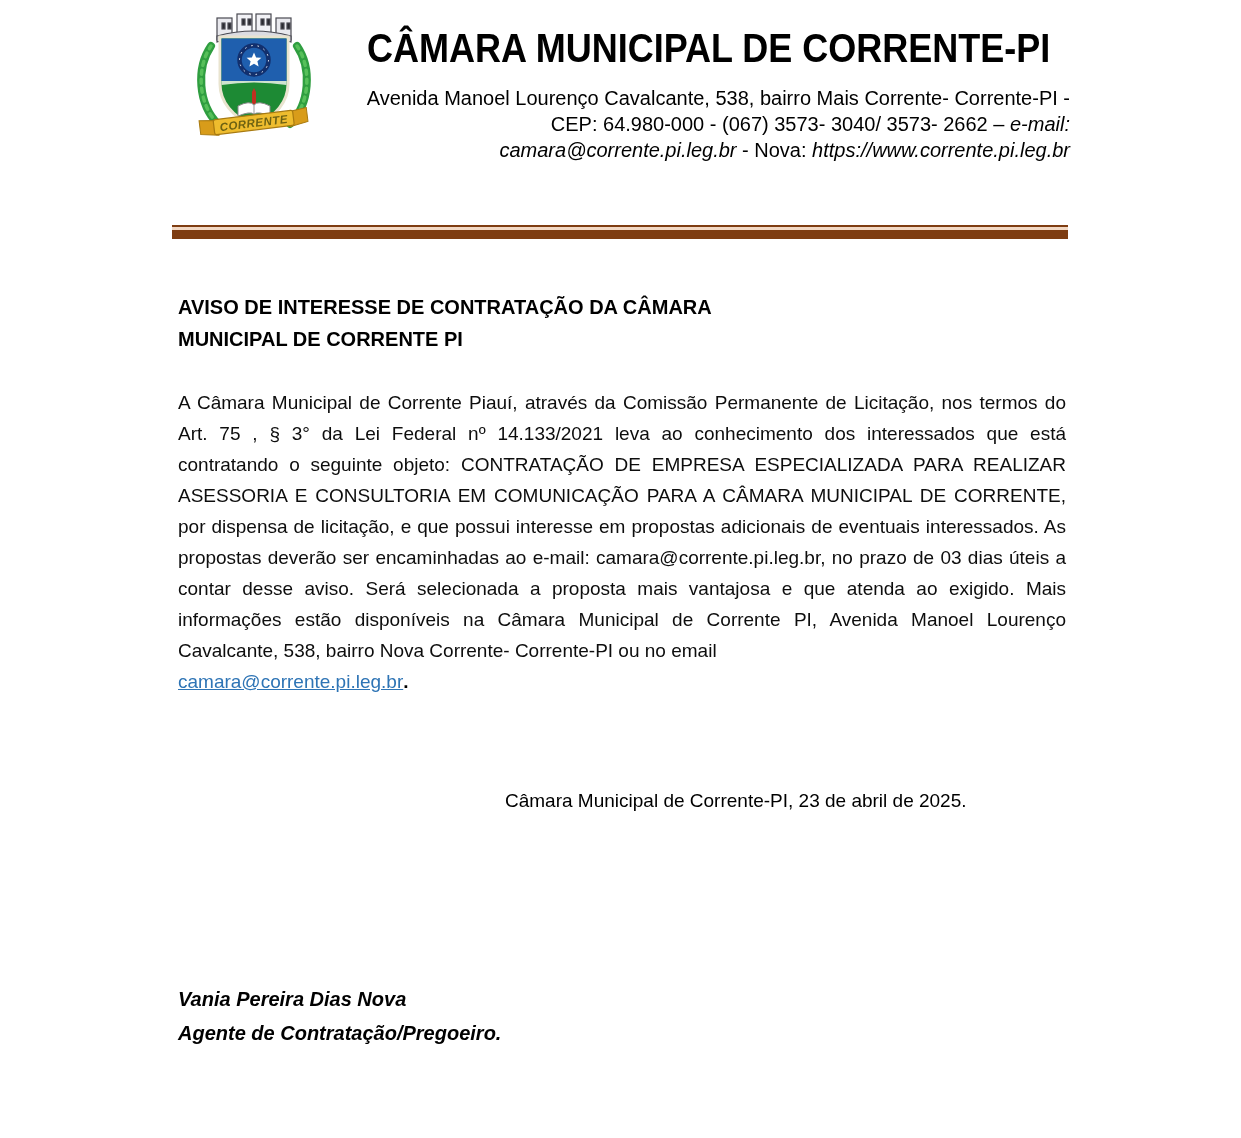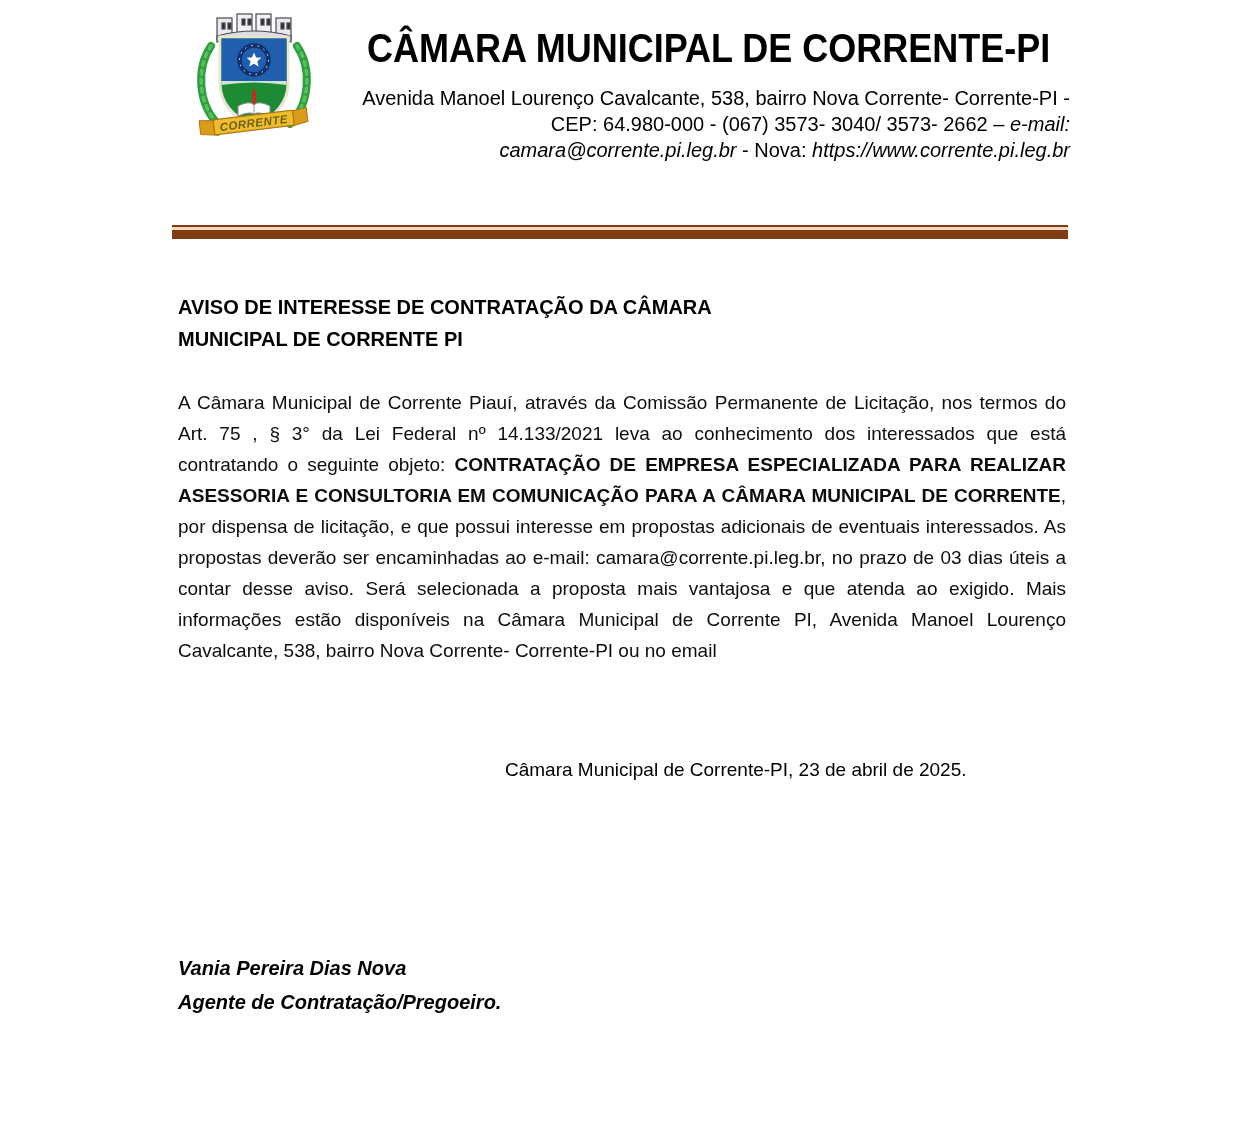--- a/index.html
+++ b/index.html
@@ -54,21 +54,21 @@
     font-weight: 700;
     line-height: 32px;
   }
   .body-par {
     margin-top: 32px;
     font-size: 19px;
     line-height: 31px;
     text-align: justify;
     color: #0d0d0d;
   }
-  .body-par strong { font-weight: 700; }
+  .body-par strong { font-weight: 400; }
   .email-line { font-size: 19px; line-height: 31px; }
   .email-link {
     color: #2e74b5;
     text-decoration: underline;
     cursor: pointer;
   }
   .email-line strong { color: #000; font-weight: 700; }
   .dateline {
     margin-top: 88px;
     padding-left: 327px;
@@ -137,21 +137,21 @@
           <polygon points="120,104 102,106 102,121 120,118" fill="#d89c1a" stroke="#a87a10" stroke-width="1"></polygon>
           <rect x="26" y="105" width="80" height="15" rx="2" fill="#eebc2e" stroke="#a87a10" stroke-width="1.2"></rect>
           <text x="66" y="117" text-anchor="middle" font-family="Liberation Sans, sans-serif" font-size="11.5" font-weight="bold" font-style="italic" fill="#6e6212" letter-spacing="0.5">CORRENTE</text>
         </g>
       </svg>
     </div>
 
     <div class="header-text">
       <h1 class="org-name">CÂMARA MUNICIPAL DE CORRENTE-PI</h1>
       <p class="org-address">
-        <span>Avenida Manoel Lourenço Cavalcante, 538, bairro Nova Corrente- Corrente-PI -</span><br>
+        <span>Avenida Manoel Lourenço Cavalcante, 538, bairro Mais Corrente- Corrente-PI -</span><br>
         <span>CEP: 64.980-000 - (067) 3573- 3040/ 3573- 2662 – </span><em>e-mail:</em><br>
         <em>camara@corrente.pi.leg.br</em><span> - Nova: </span><em>https://www.corrente.pi.leg.br</em>
       </p>
     </div>
   </header>
 
   <div class="divider">
     <div class="thin"></div>
     <div class="gap"></div>
     <div class="thick"></div>
@@ -159,20 +159,21 @@
 
   <main class="notice">
 
     <h2 class="notice-title">
       <span>AVISO DE INTERESSE DE CONTRATAÇÃO DA CÂMARA</span><br>
       <span>MUNICIPAL DE CORRENTE PI</span>
     </h2>
 
     <p class="body-par"><span>A Câmara Municipal de Corrente Piauí, através da Comissão Permanente de Licitação, nos termos do Art. 75 , § 3° da Lei Federal nº 14.133/2021 leva ao conhecimento dos interessados que está contratando o seguinte objeto: </span><strong>CONTRATAÇÃO DE EMPRESA ESPECIALIZADA PARA REALIZAR ASESSORIA E CONSULTORIA EM COMUNICAÇÃO PARA A CÂMARA MUNICIPAL DE CORRENTE</strong><span>, por dispensa de licitação, e que possui interesse em propostas adicionais de eventuais interessados. As propostas deverão ser encaminhadas ao e-mail: camara@corrente.pi.leg.br, no prazo de 03 dias úteis a contar desse aviso. Será selecionada a proposta mais vantajosa e que atenda ao exigido. Mais informações estão disponíveis na Câmara Municipal de Corrente PI, Avenida Manoel Lourenço Cavalcante, 538, bairro Nova Corrente- Corrente-PI  ou no email</span></p>
 
+    <p class="email-line"><a href="#" class="email-link">camara@corrente.pi.leg.br</a><strong>.</strong></p>
 
     <p class="dateline">Câmara Municipal de Corrente-PI, 23 de abril de 2025.</p>
 
     <div class="signature">
       <p class="sig-name">Vania Pereira Dias Nova</p>
       <p class="sig-role">Agente de Contratação/Pregoeiro.</p>
     </div>
 
   </main>
 </div>

